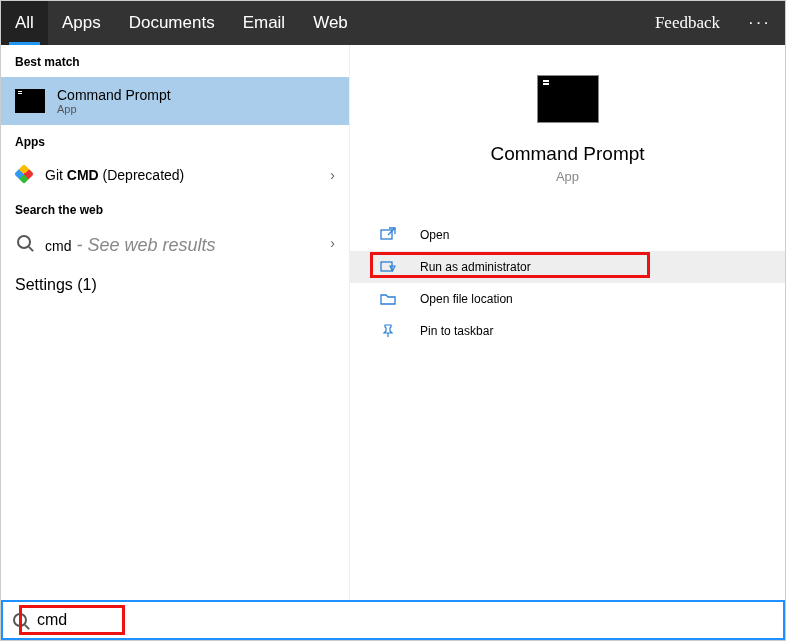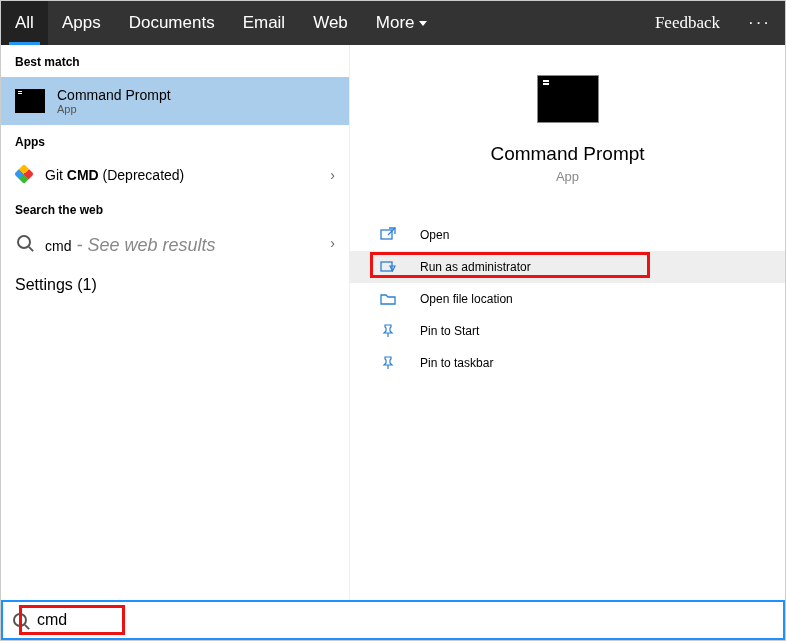--- a/index.html
+++ b/index.html
@@ -45,24 +45,20 @@
 </style>
 </head>
 <body>
 
 <div class="topbar">
   <div class="tab active">All</div>
   <div class="tab">Apps</div>
   <div class="tab">Documents</div>
   <div class="tab">Email</div>
   <div class="tab">Web</div>
-  <div class="tab">
-      <span>More</span>
-      <span class="tri"></span>
-    </div>
   <div class="spacer"></div>
   <div class="feedback">Feedback</div>
   <div class="dots">···</div>
 </div>
 
 <div class="body">
   <div class="left">
     <div class="section-header">Best match</div>
     <div class="best-match">
       <div class="cmd-icon"></div>
@@ -122,28 +118,20 @@
             </svg>
           </span>
         <span>Open file location</span>
       </div>
       <div class="action">
         <span class="aicon">
             <svg width="16" height="16" viewBox="0 0 16 16">
               <path d="M5 2 h6 v2 l-1 1 v3 l2 2 h-8 l2 -2 v-3 l-1 -1 z M8 10 v4" fill="none" stroke="#2a7fd6" stroke-width="1.2"></path>
             </svg>
           </span>
-        <span>Pin to Start</span>
-      </div>
-      <div class="action">
-        <span class="aicon">
-            <svg width="16" height="16" viewBox="0 0 16 16">
-              <path d="M5 2 h6 v2 l-1 1 v3 l2 2 h-8 l2 -2 v-3 l-1 -1 z M8 10 v4" fill="none" stroke="#2a7fd6" stroke-width="1.2"></path>
-            </svg>
-          </span>
         <span>Pin to taskbar</span>
       </div>
     </div>
   </div>
 </div>
 
 <div class="searchbar">
   <span class="mag"></span>
   <input type="text" value="cmd" style="">
   <div class="sb-box"></div>

